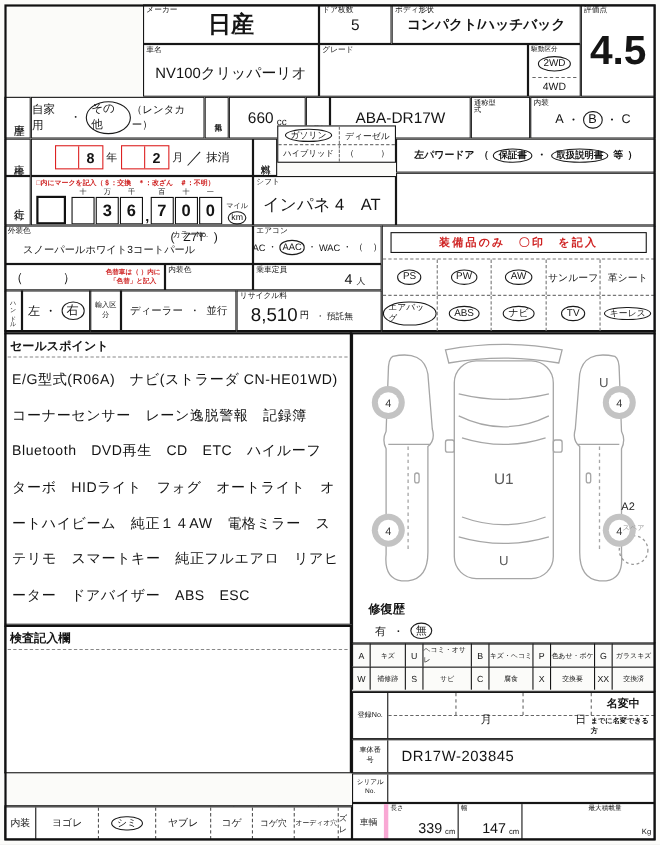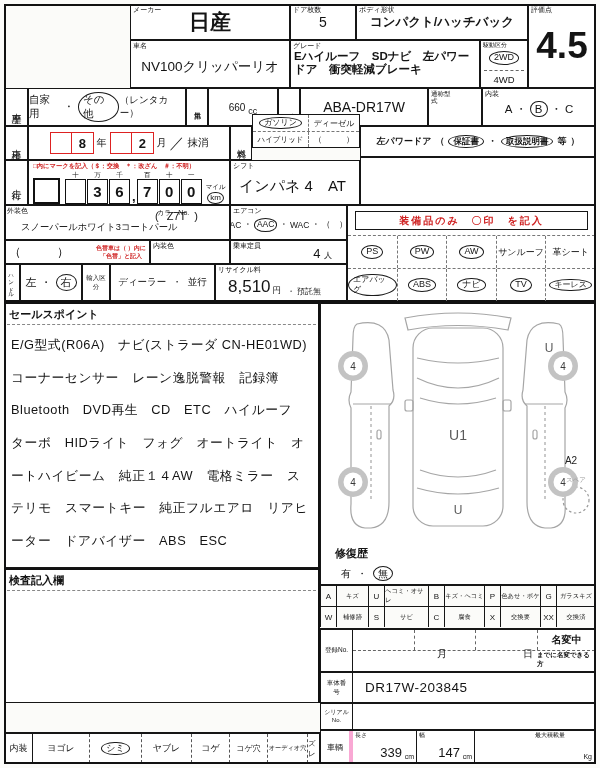--- a/index.html
+++ b/index.html
@@ -58,21 +58,20 @@
   </div>
 
   <div class="cell" style="left:130px;top:40px;width:160px;height:48px">
 
     <span class="lbl">車名</span>
     <div class="ctr" style="width:100%;height:100%;font-size:13.5px;padding-top:6px">NV100クリッパーリオ</div>
   </div>
 
   <div class="cell" style="left:290px;top:40px;width:190px;height:48px">
     <span class="lbl">グレード</span>
-    <div style="position:absolute;left:3px;top:9px;width:184px;font-size:11.5px;font-weight:bold;line-height:1.15">Eハイルーフ　SDナビ　左パワードア　衝突軽減ブレーキ</div>
   </div>
 
   <div class="cell" style="left:480px;top:40px;width:48px;height:48px">
     <span class="lbl" style="font-size:6px">駆動区分</span>
     <div class="ctr" style="position:absolute;top:8px;left:0;width:100%;height:18px">
       <span class="circ" style="font-size:9px">2WD</span>
     </div>
     <div style="position:absolute;top:29px;left:3px;width:40px;border-top:1px dashed #666"></div>
     <div class="ctr" style="position:absolute;top:30px;left:0;width:100%;height:16px;font-size:9.5px">4WD</div>
   </div>
@@ -83,21 +82,21 @@
   <div class="cell ctr" style="left:28px;top:88px;width:158px;height:38px;font-size:10.5px;gap:4px">
     <span>自家用</span>
     <span>・</span>
     <span class="circ">その他</span>
     <span style="font-size:9.5px;margin-left:-3px">（レンタカー）</span>
   </div>
   <div class="cell ctr" style="left:186px;top:88px;width:22px;height:38px">
     <span class="vt" style="font-size:7px;letter-spacing:0">排気量</span>
   </div>
   <div class="cell ctr" style="left:208px;top:88px;width:70px;height:38px;gap:3px">
-    <span style="font-size:10px">660</span>
+    <span style="font-size:14px">660</span>
     <span style="font-size:9px;margin-top:8px">cc</span>
   </div>
   <div class="cell ctr" style="left:278px;top:88px;width:22px;height:38px">
     <span class="vt" style="font-size:9px;letter-spacing:1px">型式</span>
   </div>
   <div class="cell ctr" style="left:300px;top:88px;width:128px;height:38px;font-size:14px">ABA-DR17W</div>
   <div class="cell" style="left:428px;top:88px;width:54px;height:38px">
     <span class="lbl" style="font-size:6.5px;width:24px;white-space:normal">通称型式</span>
   </div>
   <div class="cell" style="left:482px;top:88px;width:114px;height:38px">
@@ -286,21 +285,21 @@
   <div class="cell ctr" style="left:82px;top:264px;width:28px;height:38px;border-bottom:2px solid #111">
     <span style="font-size:6.5px;text-align:center;line-height:1.3;width:22px">輸入区分</span>
   </div>
   <div class="cell ctr" style="left:110px;top:264px;width:105px;height:38px;font-size:9.5px;gap:6px;border-bottom:2px solid #111">
     <span>ディーラー</span>
     <span>・</span>
     <span>並行</span>
   </div>
   <div class="cell" style="left:215px;top:264px;width:132px;height:38px;border-bottom:2px solid #111">
     <span class="lbl">リサイクル料</span>
-    <div style="position:absolute;left:12px;bottom:3px;display:flex;align-items:flex-end;gap:2px">
+    <div style="position:absolute;left:12px;bottom:3px;display:flex;align-items:center;gap:2px">
       <span style="font-size:17px">8,510</span>
       <span style="font-size:8.5px">円</span>
       <span style="font-size:8px;margin-left:4px">・</span>
       <span style="font-size:8px">預託無</span>
     </div>
   </div>
 
   <div class="cell" style="left:4px;top:302px;width:316px;height:266px;border-top:2px solid #111;border-right:2px solid #111">
     <div style="padding:3px 4px 0 4px;font-size:11px;font-weight:bold">セールスポイント</div>
     <div class="dotline" style="margin:2px 2px 0 2px"></div>

